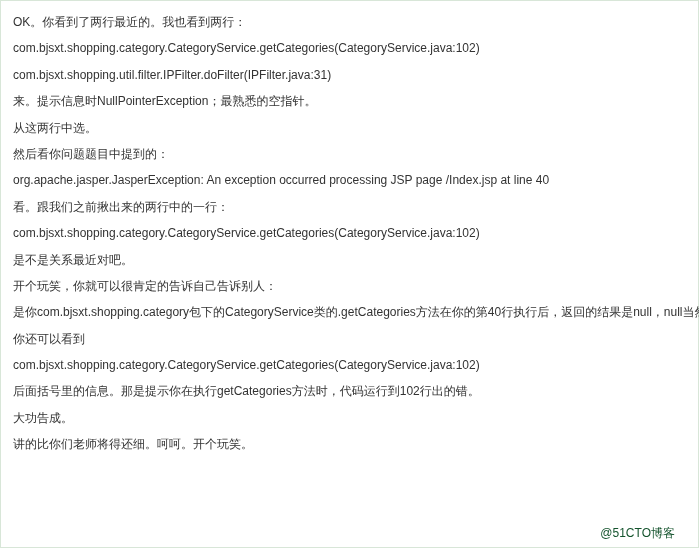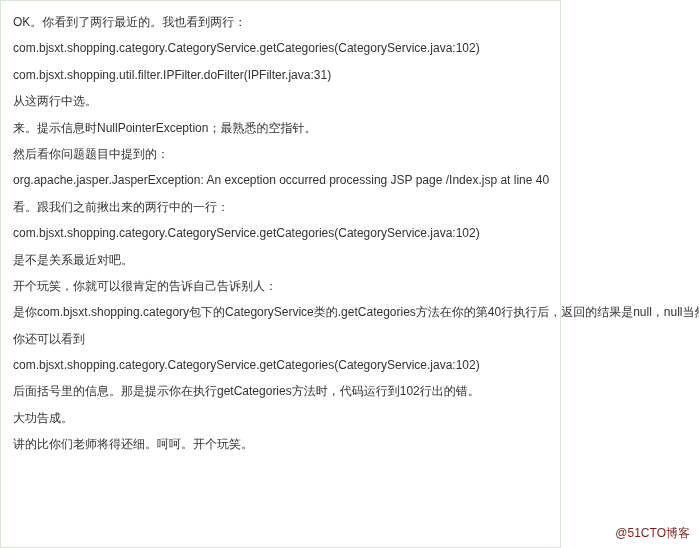--- a/index.html
+++ b/index.html
@@ -9,47 +9,47 @@
     background: #ffffff;
     width: 699px;
     height: 548px;
     overflow: hidden;
     position: relative;
   }
   .content {
     padding: 8px 12px;
     border: 1px solid #d8e6d8;
     box-sizing: border-box;
-    width: 561px;
+    width: 699px;
     height: 548px;
   }
   .line {
     font-size: 12px;
     color: #333333;
     line-height: 2.2;
     white-space: nowrap;
   }
   .watermark {
     position: absolute;
-    right: 9px;
+    right: 24px;
     bottom: 6px;
     font-size: 12px;
-    color: #7f1d1d;
+    color: #14532d;
     font-family: "Microsoft YaHei", sans-serif;
   }
 </style>
 </head>
 <body>
 
 <div class="content">
   <div class="line">OK。你看到了两行最近的。我也看到两行：</div>
   <div class="line">com.bjsxt.shopping.category.CategoryService.getCategories(CategoryService.java:102)</div>
   <div class="line">com.bjsxt.shopping.util.filter.IPFilter.doFilter(IPFilter.java:31)</div>
+  <div class="line">来。提示信息时NullPointerException；最熟悉的空指针。</div>
   <div class="line">从这两行中选。</div>
-  <div class="line">来。提示信息时NullPointerException；最熟悉的空指针。</div>
   <div class="line">然后看你问题题目中提到的：</div>
   <div class="line">org.apache.jasper.JasperException: An exception occurred processing JSP page /Index.jsp at line 40</div>
   <div class="line">看。跟我们之前揪出来的两行中的一行：</div>
   <div class="line">com.bjsxt.shopping.category.CategoryService.getCategories(CategoryService.java:102)</div>
   <div class="line">是不是关系最近对吧。</div>
   <div class="line">开个玩笑，你就可以很肯定的告诉自己告诉别人：</div>
   <div class="line">是你com.bjsxt.shopping.category包下的CategoryService类的.getCategories方法在你的第40行执行后，返回的结果是null，null当然就报nullpointException了。</div>
   <div class="line">你还可以看到</div>
   <div class="line">com.bjsxt.shopping.category.CategoryService.getCategories(CategoryService.java:102)</div>
   <div class="line">后面括号里的信息。那是提示你在执行getCategories方法时，代码运行到102行出的错。</div>

